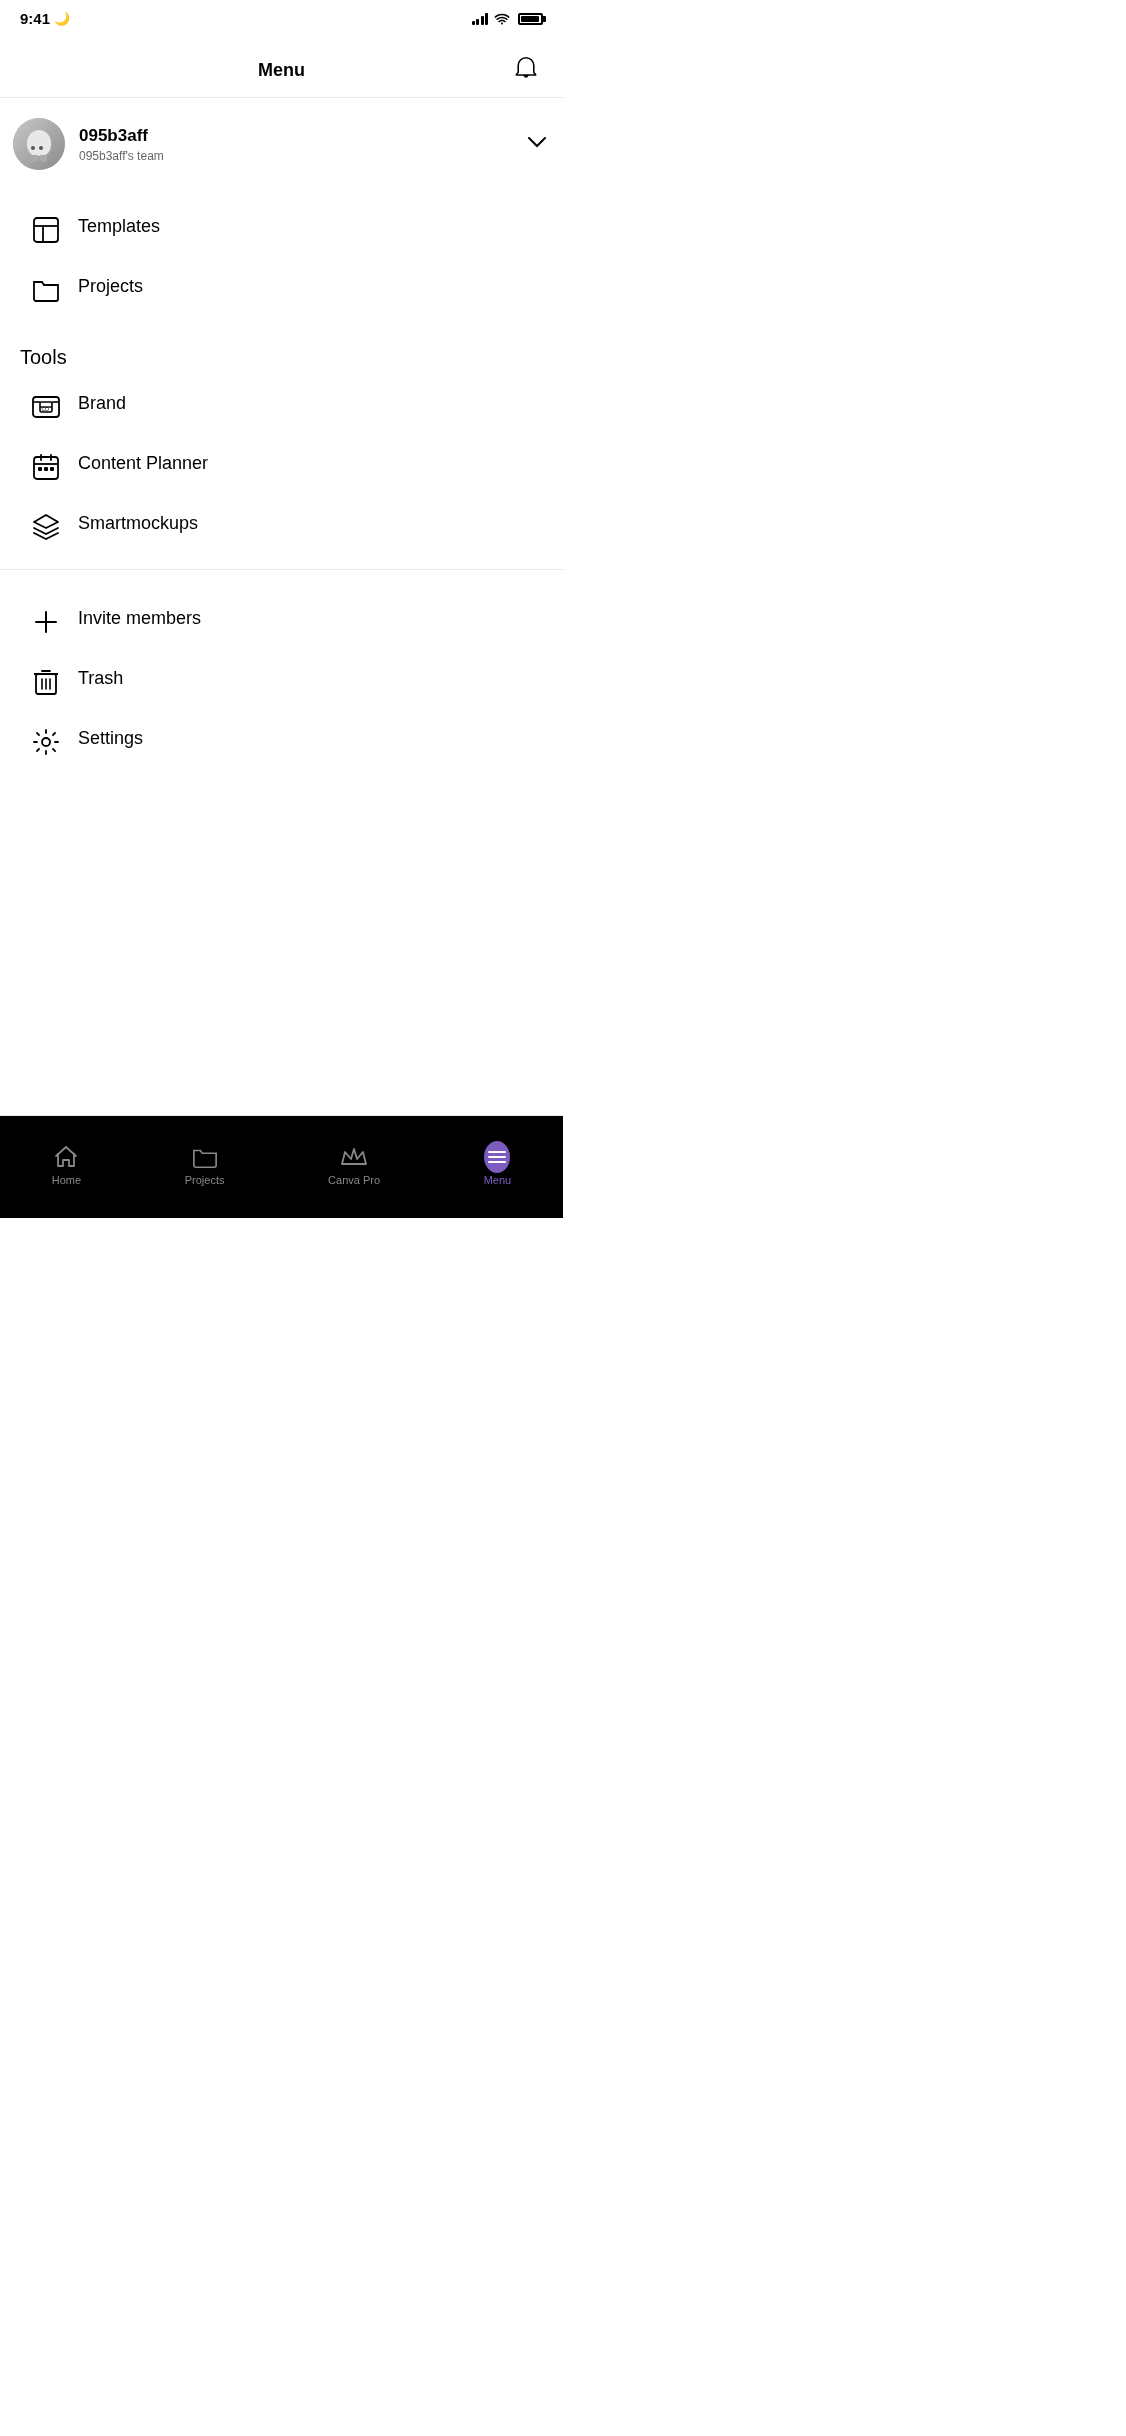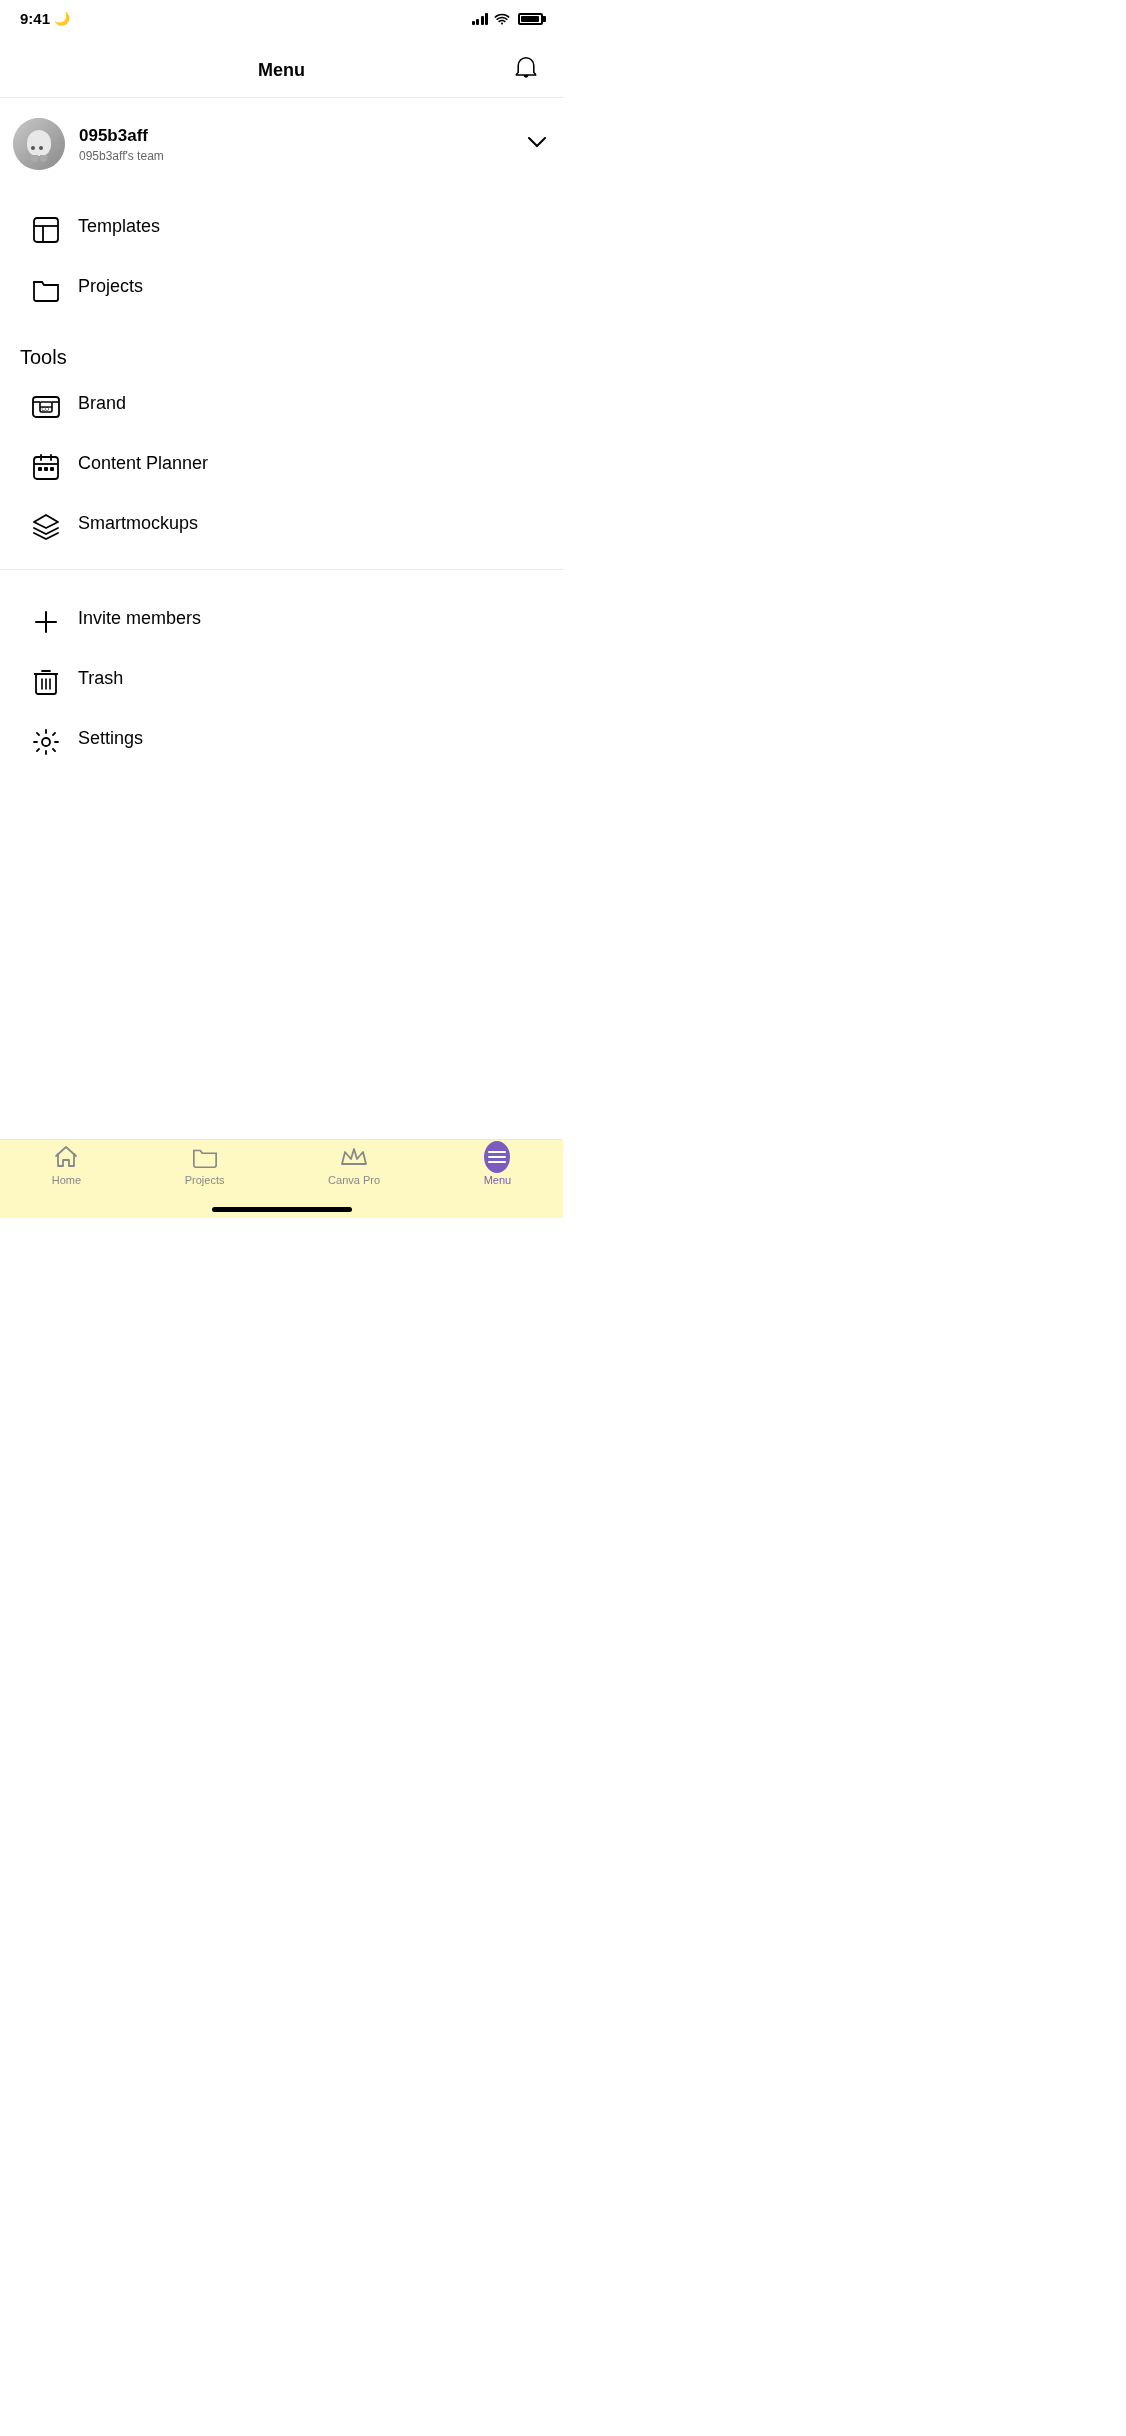--- a/index.html
+++ b/index.html
@@ -211,26 +211,26 @@
       background: #e8e8e8;
       margin: 12px 0;
     }
 
     
     .bottom-nav {
       position: absolute;
       bottom: 0;
       left: 0;
       right: 0;
-      background: #fef9c3;
+      background: #000000;
       border-top: 1px solid #e8e8e8;
       display: flex;
       justify-content: space-around;
       align-items: flex-end;
-      padding: 0 0 28px 0;
+      padding: 24px 0 28px 0;
     }
 
     .nav-item {
       display: flex;
       flex-direction: column;
       align-items: center;
       gap: 4px;
       cursor: pointer;
       background: none;
       border: none;

